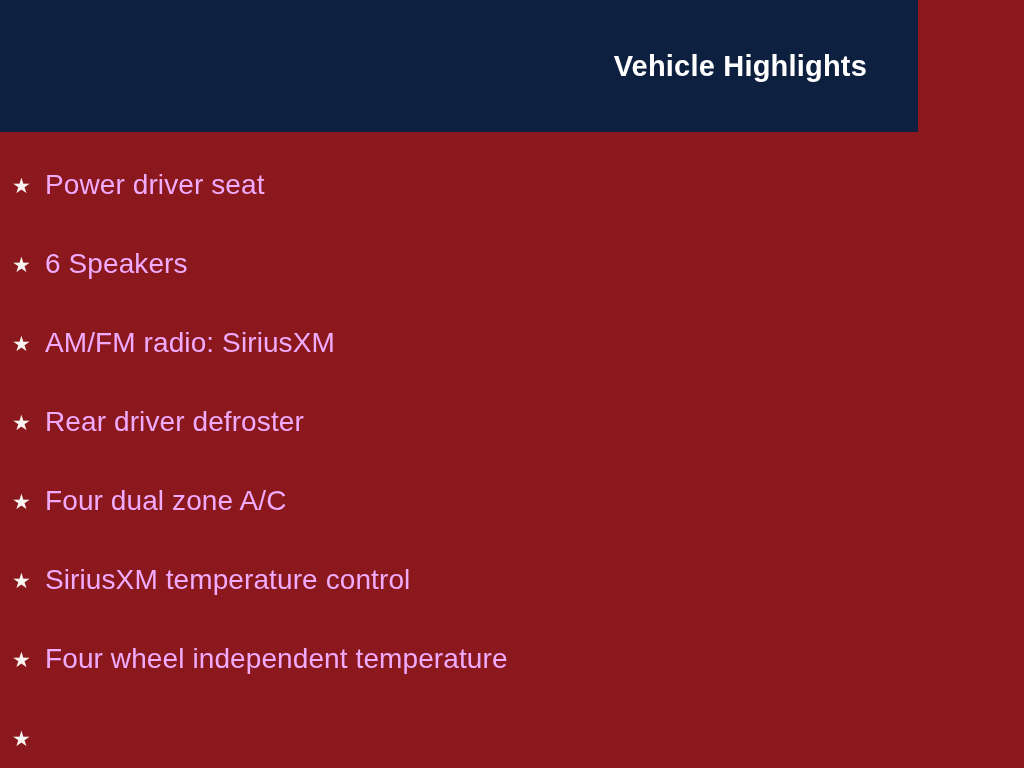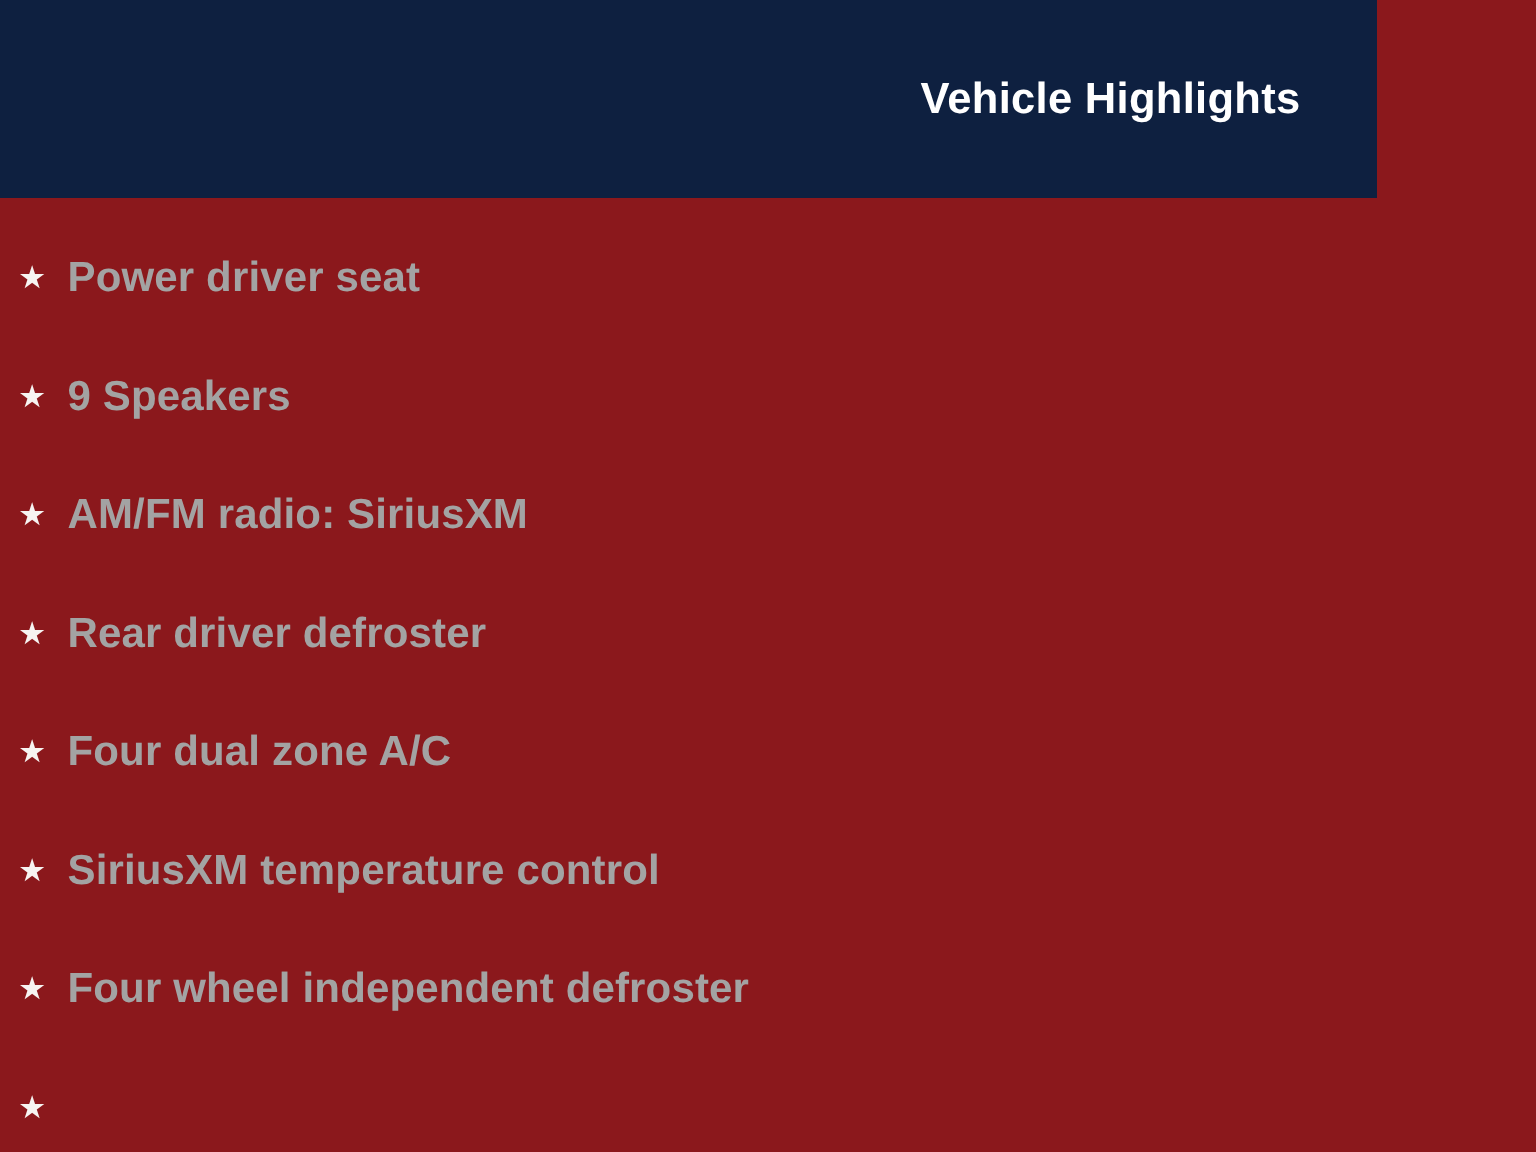--- a/index.html
+++ b/index.html
@@ -58,23 +58,23 @@
   .star-icon {
     display: inline-block;
     width: 33px;
     flex: 0 0 33px;
     color: #f7f4f2;
     font-size: 21px;
     line-height: 1;
     text-align: left;
   }
   .item-label {
-    color: #a3a3a3;
+    color: #f0abfc;
     font-size: 28px;
-    font-weight: 700;
+    font-weight: 400;
     line-height: 1.1;
     letter-spacing: 0.1px;
     white-space: nowrap;
   }
 </style>
 </head>
 <body>
 
 <div class="slide">
 
@@ -84,21 +84,21 @@
 
   <ul class="highlights-list">
 
     <li class="highlight-item">
       <span class="star-icon">★</span>
       <span class="item-label">Power driver seat</span>
     </li>
 
     <li class="highlight-item">
       <span class="star-icon">★</span>
-      <span class="item-label">9 Speakers</span>
+      <span class="item-label">6 Speakers</span>
     </li>
 
     <li class="highlight-item">
       <span class="star-icon">★</span>
       <span class="item-label">AM/FM radio: SiriusXM</span>
     </li>
 
     <li class="highlight-item">
       <span class="star-icon">★</span>
       <span class="item-label">Rear driver defroster</span>
@@ -109,21 +109,21 @@
       <span class="item-label">Four dual zone A/C</span>
     </li>
 
     <li class="highlight-item">
       <span class="star-icon">★</span>
       <span class="item-label">SiriusXM temperature control</span>
     </li>
 
     <li class="highlight-item">
       <span class="star-icon">★</span>
-      <span class="item-label">Four wheel independent defroster</span>
+      <span class="item-label">Four wheel independent temperature</span>
     </li>
 
     <li class="highlight-item">
       <span class="star-icon">★</span>
     </li>
 
   </ul>
 
 </div>
 

